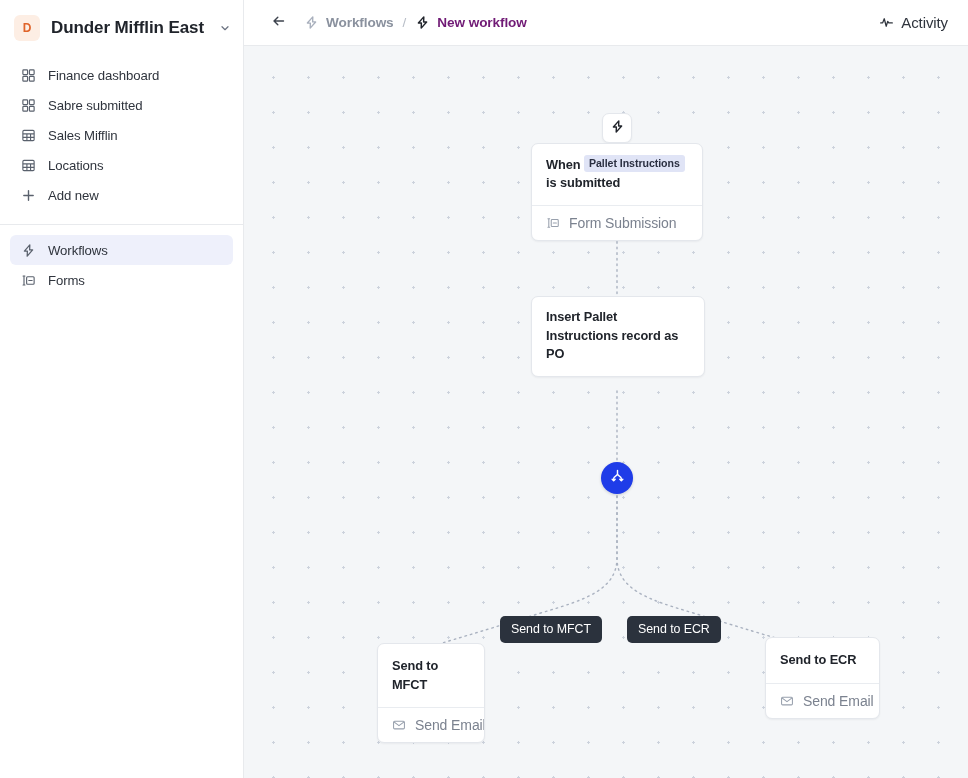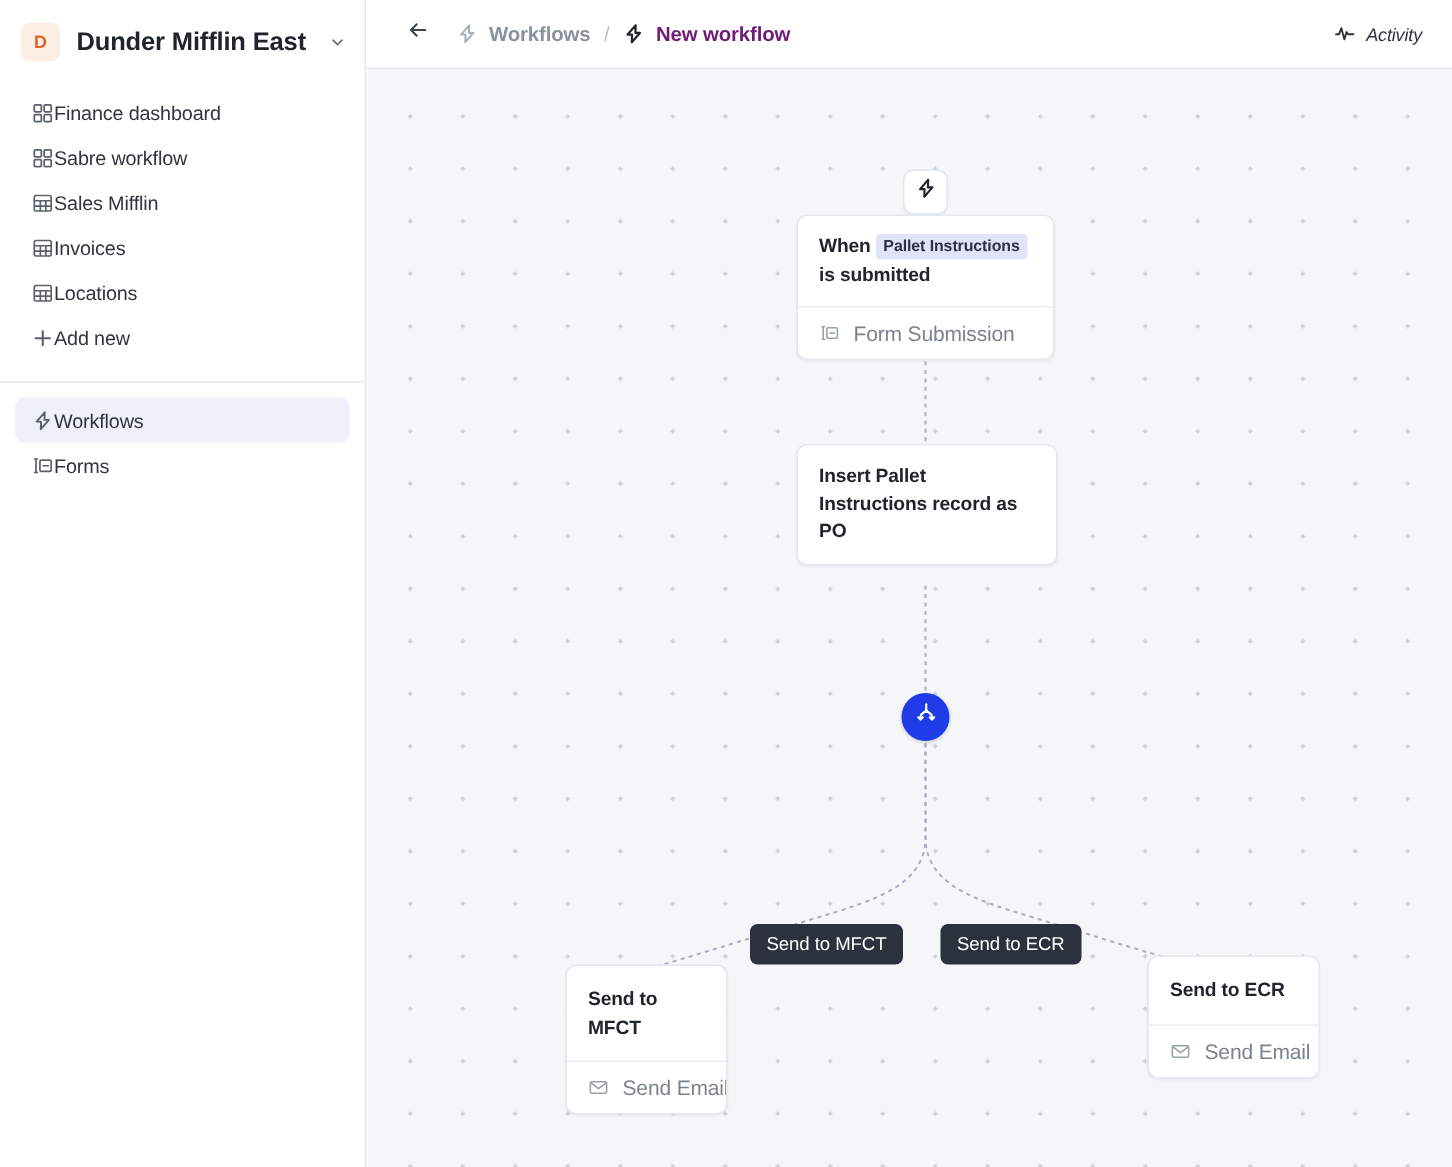--- a/index.html
+++ b/index.html
@@ -33,21 +33,21 @@
     flex: 0 0 26px;
   }
   .ws-name {
     font-size: 17px; font-weight: bold; color: #20242b;
     letter-spacing: -0.1px; white-space: nowrap;
   }
   .ws-caret { margin-left: 4px; color: #6b7280; display: flex; align-items: center; }
 
   .nav-group { padding: 4px 10px 10px 10px; }
   .nav-item {
-    display: flex; align-items: center; 
+    display: flex; align-items: center; gap: 12px;
     height: 30px; padding: 0 10px; border-radius: 6px;
     cursor: pointer; color: #343a44;
   }
   .nav-item.active { background: #eef0fb; }
   .nav-label { font-size: 13.2px; color: #2f343d; letter-spacing: -0.1px; white-space: nowrap; }
   .nav-ico { width: 16px; height: 16px; flex: 0 0 16px; display: flex; align-items: center; justify-content: center; color: #5a616d; }
   .nav-ico svg { display: block; }
   .nav-divider { height: 1px; background: #e8eaed; margin: 4px 0 0 0; }
 
   
@@ -63,21 +63,21 @@
     color: #3d434d; cursor: pointer; margin-right: 14px;
   }
   .crumbs { display: flex; align-items: center; gap: 8px; }
   .crumb { display: flex; align-items: center; gap: 7px; cursor: pointer; }
   .crumb .c-ico { color: #a9b0bd; display: flex; }
   .crumb .c-txt { font-size: 13.6px; color: #8a919e; font-weight: bold; letter-spacing: -0.1px; }
   .crumb.current .c-ico { color: #20242b; }
   .crumb.current .c-txt { color: #701a75; }
   .crumb-sep { font-size: 13.5px; color: #b6bcc6; padding: 0 1px; }
   .topbar-right { margin-left: auto; display: flex; align-items: center; gap: 7px; cursor: pointer; }
-  .topbar-right .t-txt { font-size: 12px; color: #2f343d; letter-spacing: -0.1px; font-style: italic; }
+  .topbar-right .t-txt { font-size: 15px; color: #2f343d; letter-spacing: -0.1px; }
   .topbar-right .t-ico { color: #2f343d; display: flex; }
 
   
   .canvas {
     flex: 1; position: relative; overflow: hidden;
     background-color: #f4f6f8;
     background-image: radial-gradient(#ccd2dc 1.35px, transparent 1.4px);
     background-size: 35px 35px;
     background-position: 12px 14px;
   }
@@ -178,43 +178,34 @@
 
       <div class="nav-item">
         <span class="nav-ico">
           <svg width="15" height="15" viewBox="0 0 16 16" fill="none" stroke="currentColor" stroke-width="1.25">
               <rect x="2" y="2" width="5" height="5" rx="0.8"></rect>
               <rect x="9" y="2" width="5" height="5" rx="0.8"></rect>
               <rect x="2" y="9" width="5" height="5" rx="0.8"></rect>
               <rect x="9" y="9" width="5" height="5" rx="0.8"></rect>
             </svg>
         </span>
-        <span class="nav-label">Sabre workflow</span>
+        <span class="nav-label">Sabre submitted</span>
       </div>
 
       <div class="nav-item">
         <span class="nav-ico">
           <svg width="15" height="15" viewBox="0 0 16 16" fill="none" stroke="currentColor" stroke-width="1.2">
               <rect x="2" y="2.5" width="12" height="11" rx="1.2"></rect>
               <path d="M2 6.2h12M2 10h12M6.3 6.2v7.3M10.2 6.2v7.3"></path>
             </svg>
         </span>
         <span class="nav-label">Sales Mifflin</span>
       </div>
 
 
-      <div class="nav-item">
-        <span class="nav-ico">
-          <svg width="15" height="15" viewBox="0 0 16 16" fill="none" stroke="currentColor" stroke-width="1.2">
-              <rect x="2" y="2.5" width="12" height="11" rx="1.2"></rect>
-              <path d="M2 6.2h12M2 10h12M6.3 6.2v7.3M10.2 6.2v7.3"></path>
-            </svg>
-        </span>
-        <span class="nav-label">Invoices</span>
-      </div>
 
       <div class="nav-item">
         <span class="nav-ico">
           <svg width="15" height="15" viewBox="0 0 16 16" fill="none" stroke="currentColor" stroke-width="1.2">
               <rect x="2" y="2.5" width="12" height="11" rx="1.2"></rect>
               <path d="M2 6.2h12M2 10h12M6.3 6.2v7.3M10.2 6.2v7.3"></path>
             </svg>
         </span>
         <span class="nav-label">Locations</span>
       </div>

